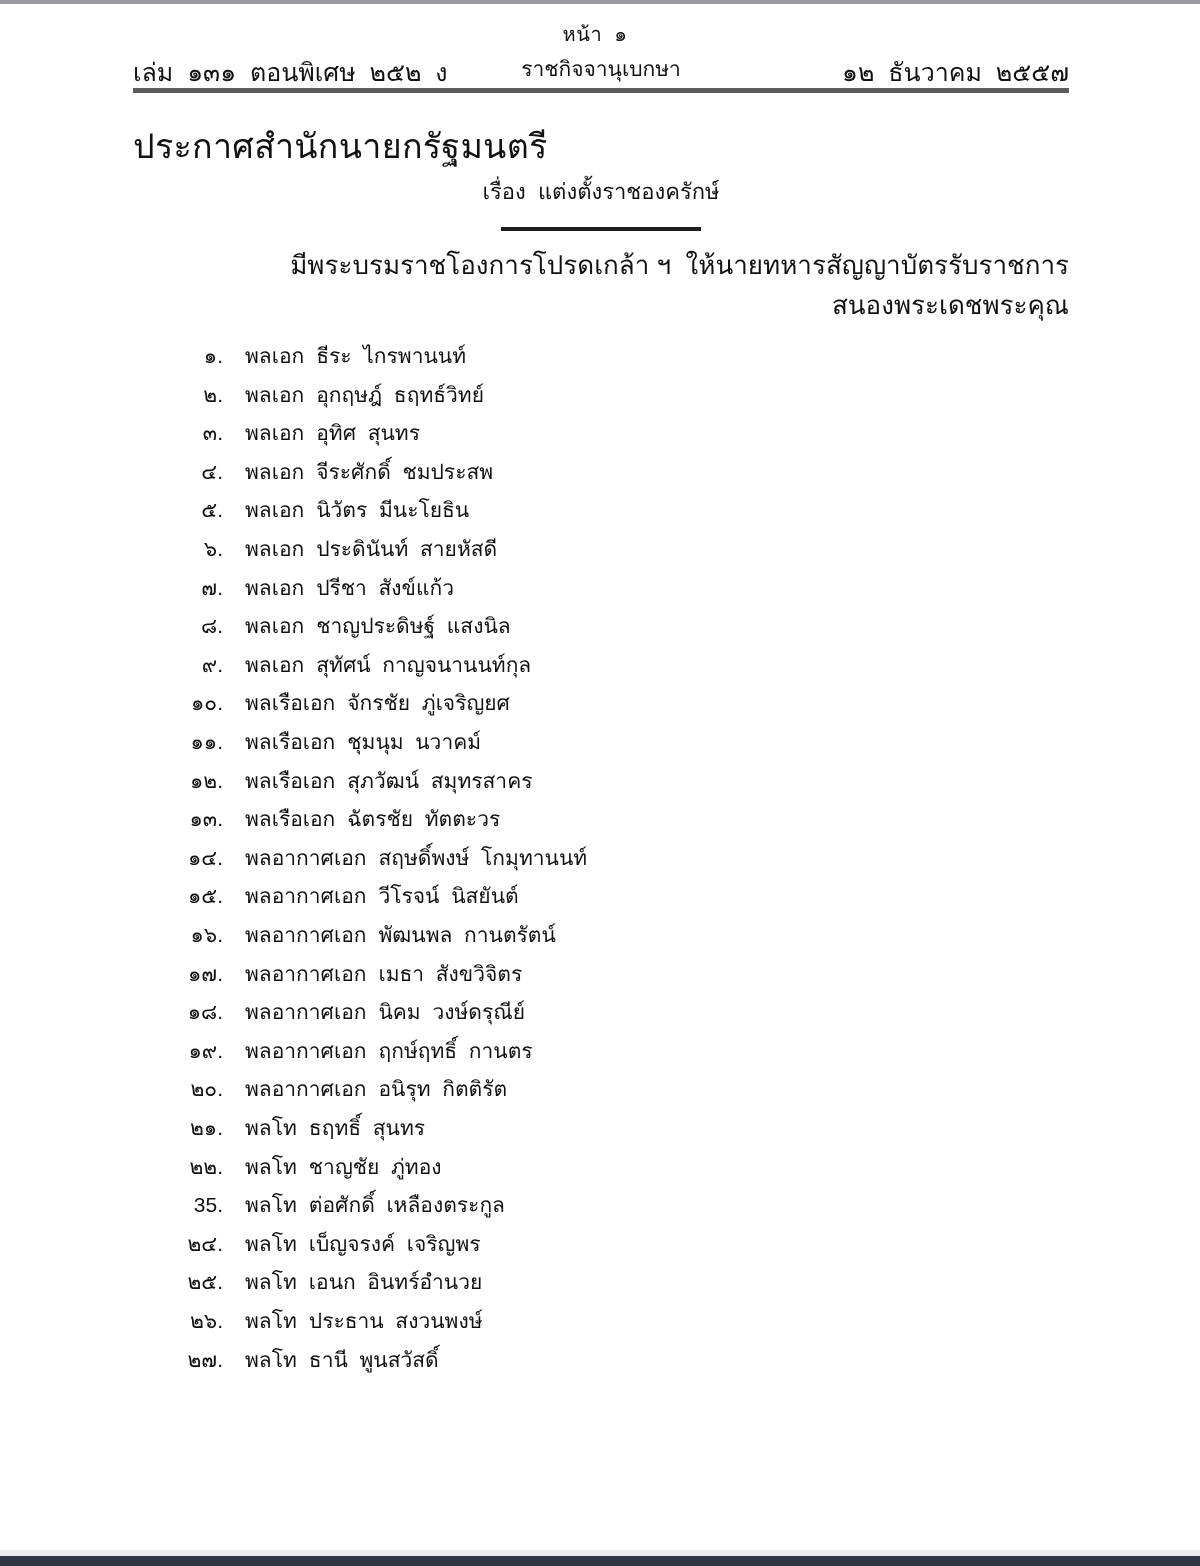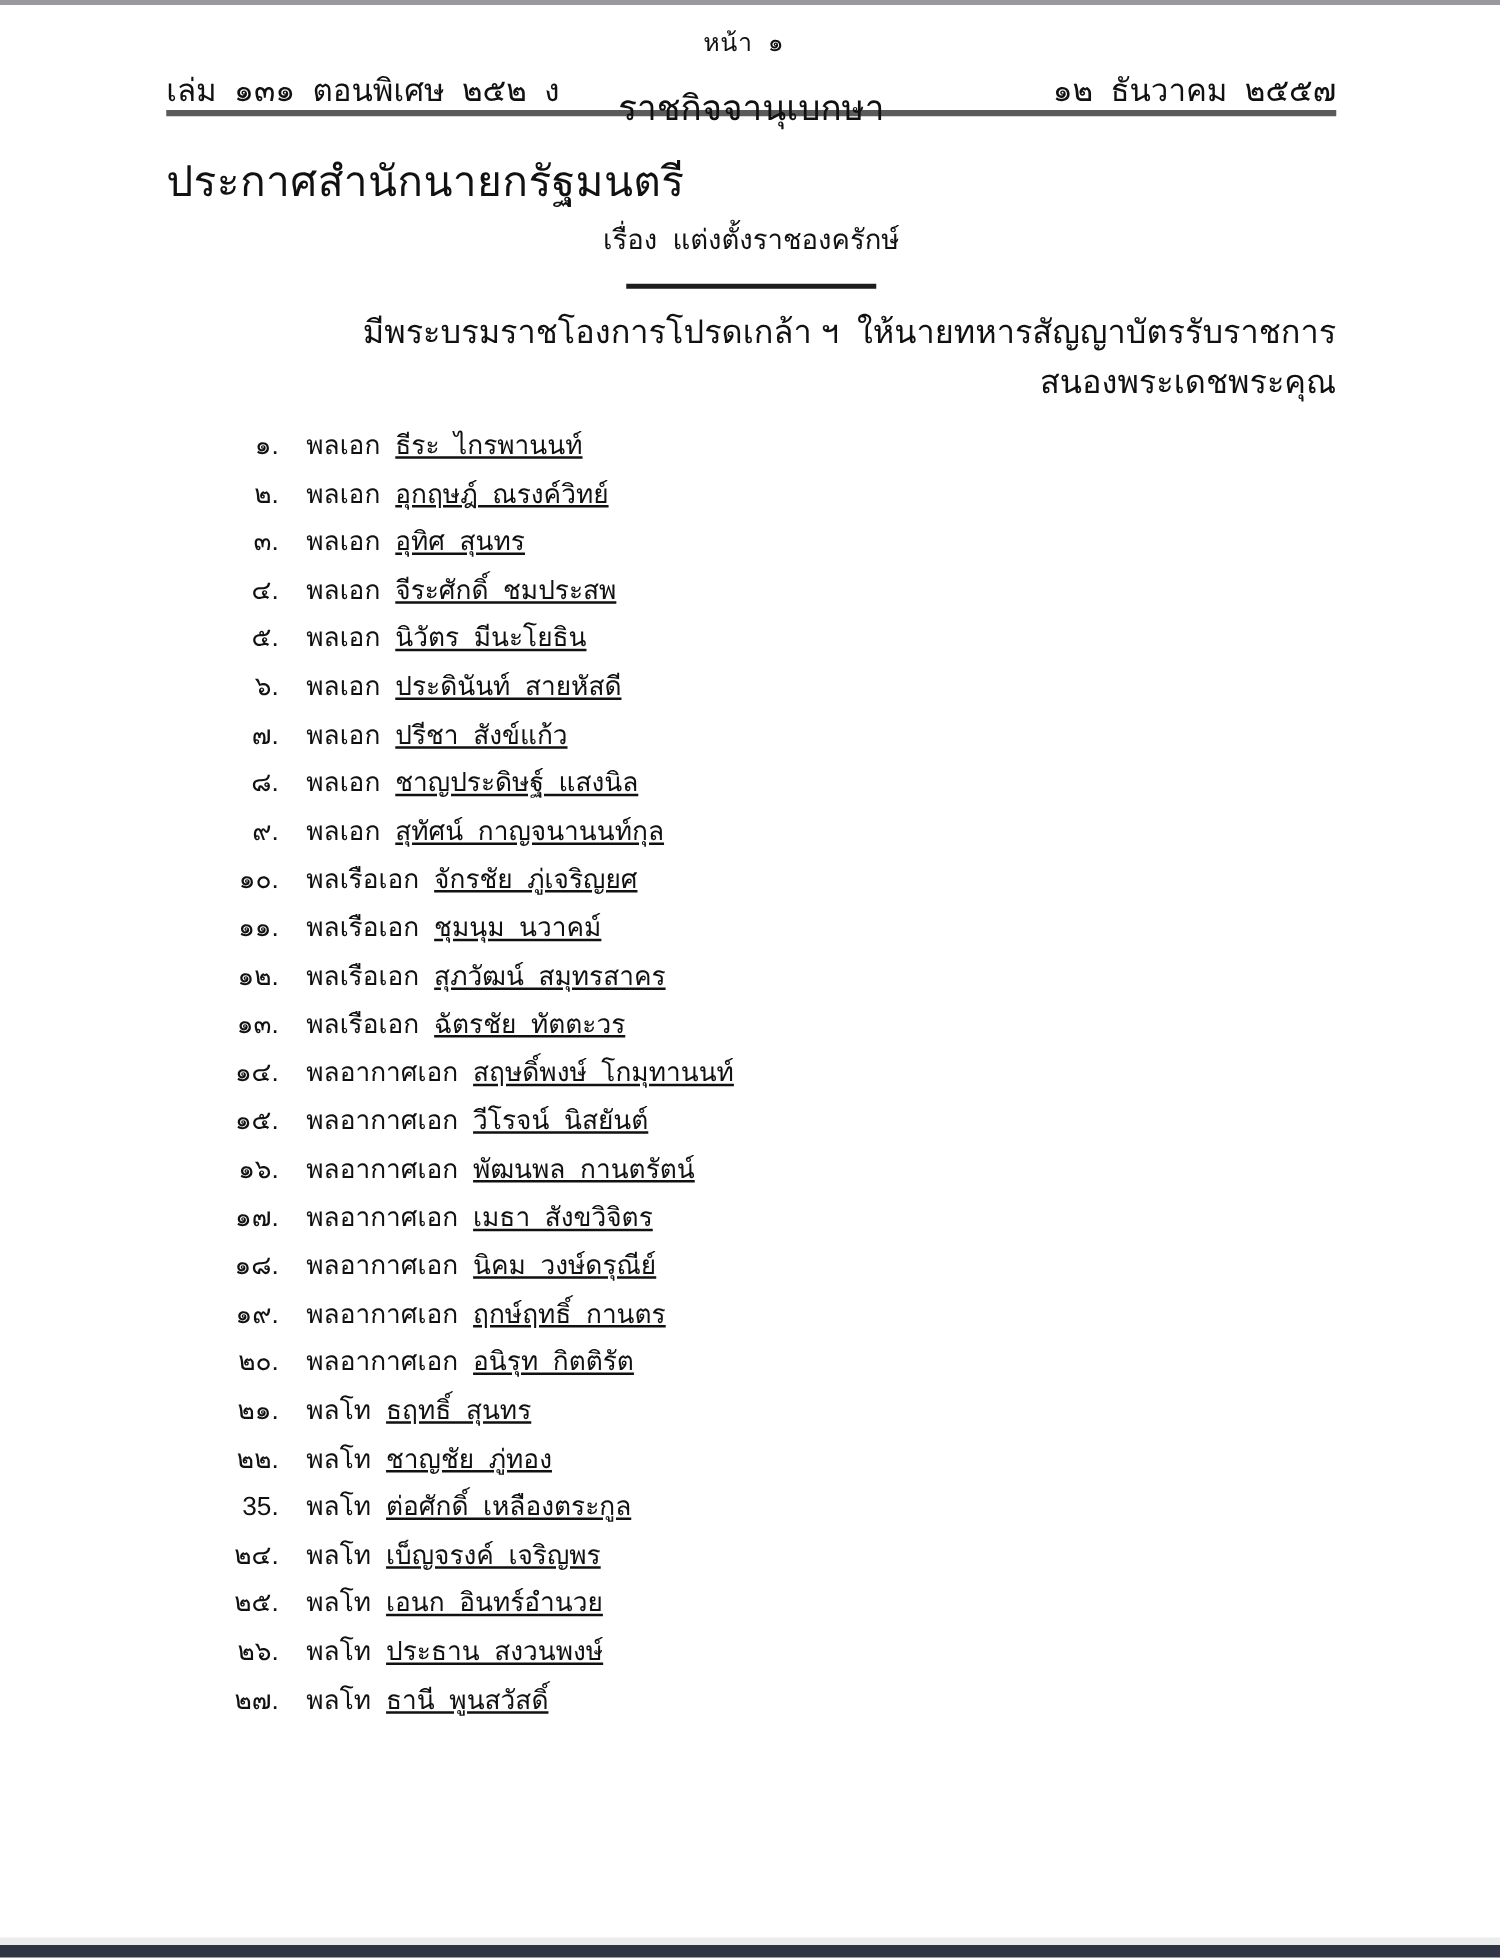--- a/index.html
+++ b/index.html
@@ -86,23 +86,22 @@
     justify-content: space-between;
     font-size: 25px;
     white-space: pre;
   }
   .runhead-left { flex: 0 0 auto; }
   .runhead-center {
     position: absolute;
     left: 0;
     right: 0;
     text-align: center;
-    font-size: 28px;
+    font-size: 21px;
     pointer-events: none;
-    margin-top: 12px;
   }
   .runhead-right { flex: 0 0 auto; margin-left: auto; }
 
   .rule-heavy {
     height: 5px;
     background: #5b5b5e;
     margin-top: 4px;
     width: 100%;
   }
 
@@ -161,21 +160,20 @@
     text-align: right;
     padding-right: 22px;
     box-sizing: border-box;
   }
   .appointee-rank {
     flex: 0 0 auto;
   }
   .appointee-name {
     flex: 0 0 auto;
     margin-left: 12px;
-    text-decoration: underline;
   }
 </style>
 </head>
 <body>
 
 <div class="top-rail"></div>
 
 <div class="page">
   <div class="sheet">
 
@@ -193,21 +191,21 @@
     <div class="doc-title">ประกาศสำนักนายกรัฐมนตรี</div>
     <div class="doc-subtitle">เรื่อง  แต่งตั้งราชองครักษ์</div>
     <div class="rule-short"></div>
 
     <div class="preamble">
       <div class="preamble-line1">มีพระบรมราชโองการโปรดเกล้า ฯ  ให้นายทหารสัญญาบัตรรับราชการ  สนองพระเดชพระคุณ</div>
     </div>
 
     <ol class="appointee-list" id="appointee-list">
         <li class="appointee-row"><span class="appointee-index">๑.</span><span class="appointee-rank">พลเอก</span><span class="appointee-name">ธีระ  ไกรพานนท์</span></li>
-        <li class="appointee-row"><span class="appointee-index">๒.</span><span class="appointee-rank">พลเอก</span><span class="appointee-name">อุกฤษฎ์  ณรงค์วิทย์</span></li>
+        <li class="appointee-row"><span class="appointee-index">๒.</span><span class="appointee-rank">พลเอก</span><span class="appointee-name">อุกฤษฎ์  ธฤทธ์วิทย์</span></li>
         <li class="appointee-row"><span class="appointee-index">๓.</span><span class="appointee-rank">พลเอก</span><span class="appointee-name">อุทิศ  สุนทร</span></li>
         <li class="appointee-row"><span class="appointee-index">๔.</span><span class="appointee-rank">พลเอก</span><span class="appointee-name">จีระศักดิ์  ชมประสพ</span></li>
         <li class="appointee-row"><span class="appointee-index">๕.</span><span class="appointee-rank">พลเอก</span><span class="appointee-name">นิวัตร  มีนะโยธิน</span></li>
         <li class="appointee-row"><span class="appointee-index">๖.</span><span class="appointee-rank">พลเอก</span><span class="appointee-name">ประดินันท์  สายหัสดี</span></li>
         <li class="appointee-row"><span class="appointee-index">๗.</span><span class="appointee-rank">พลเอก</span><span class="appointee-name">ปรีชา  สังข์แก้ว</span></li>
         <li class="appointee-row"><span class="appointee-index">๘.</span><span class="appointee-rank">พลเอก</span><span class="appointee-name">ชาญประดิษฐ์  แสงนิล</span></li>
         <li class="appointee-row"><span class="appointee-index">๙.</span><span class="appointee-rank">พลเอก</span><span class="appointee-name">สุทัศน์  กาญจนานนท์กุล</span></li>
         <li class="appointee-row"><span class="appointee-index">๑๐.</span><span class="appointee-rank">พลเรือเอก</span><span class="appointee-name">จักรชัย  ภู่เจริญยศ</span></li>
         <li class="appointee-row"><span class="appointee-index">๑๑.</span><span class="appointee-rank">พลเรือเอก</span><span class="appointee-name">ชุมนุม  นวาคม์</span></li>
         <li class="appointee-row"><span class="appointee-index">๑๒.</span><span class="appointee-rank">พลเรือเอก</span><span class="appointee-name">สุภวัฒน์  สมุทรสาคร</span></li>

